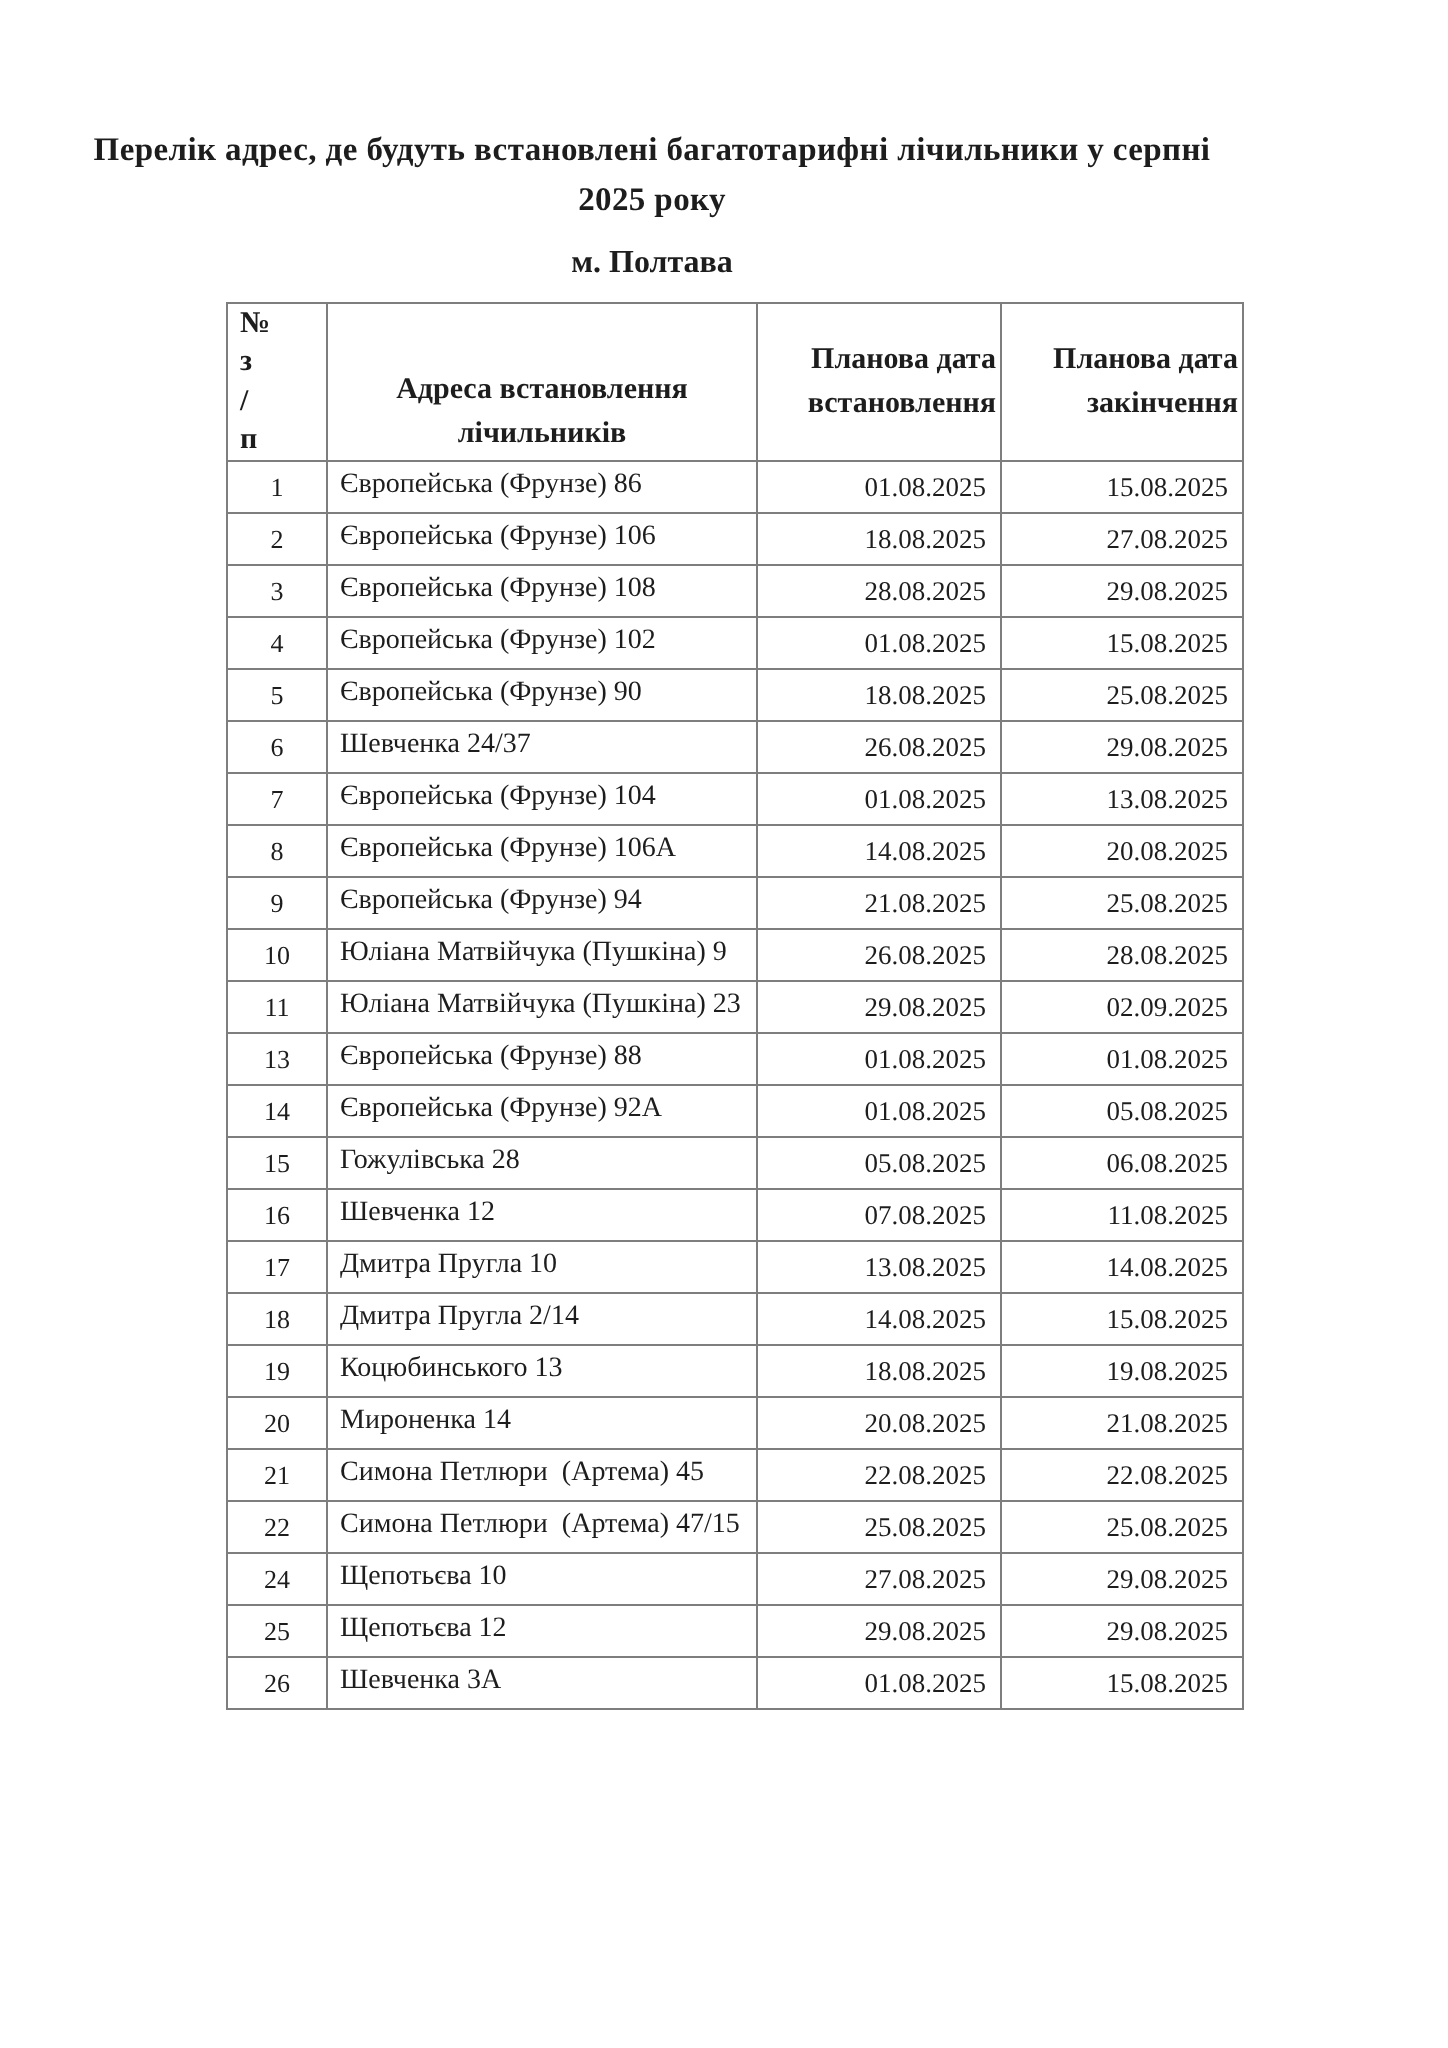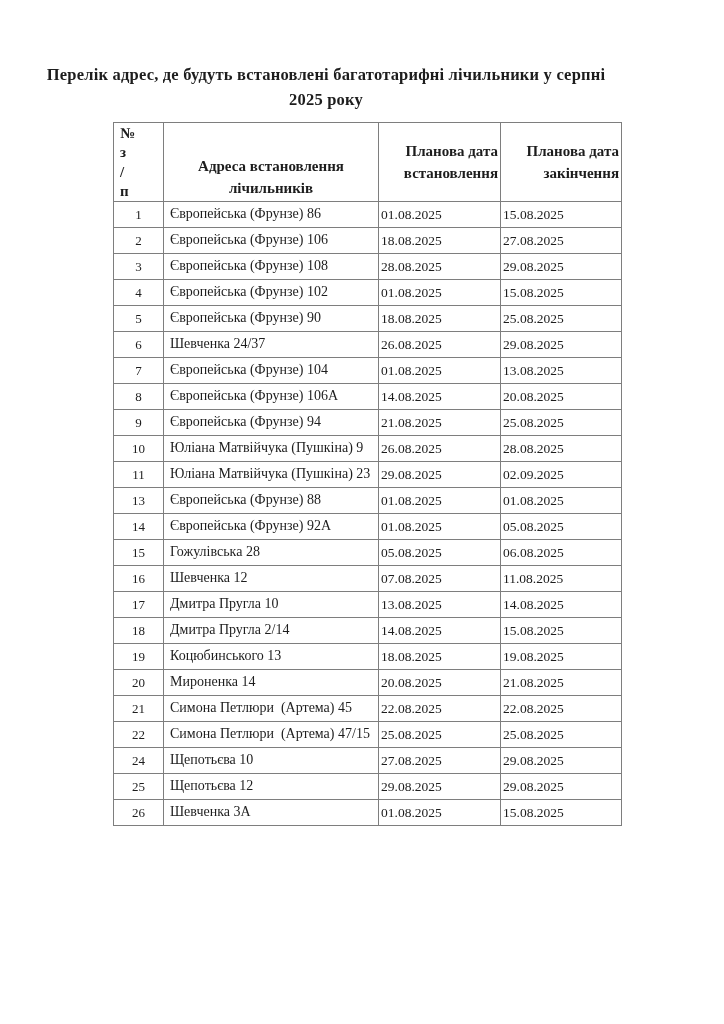--- a/index.html
+++ b/index.html
@@ -91,34 +91,36 @@
   .td-address {
     vertical-align: top;
     text-align: left;
     font-size: 14px;
     line-height: 1.25;
     padding: 3px 4px 2px 6px;
     white-space: pre-wrap;
   }
   .td-date {
     vertical-align: bottom;
+    text-align: right;
     font-size: 13.5px;
     padding: 2px 7px 4px 2px;
   }
 </style>
 </head>
 <body>
 
 <div class="page">
 
   <div class="titles">
     <div class="doc-title">
       <span>Перелік адрес, де будуть встановлені багатотарифні лічильники у серпні</span><br>
       <span>2025 року</span>
     </div>
+    <div class="doc-subtitle">м. Полтава</div>
   </div>
 
   <table class="meters">
     <colgroup>
       <col class="c-num">
       <col class="c-address">
       <col class="c-date1">
       <col class="c-date2">
     </colgroup>
     <thead>

